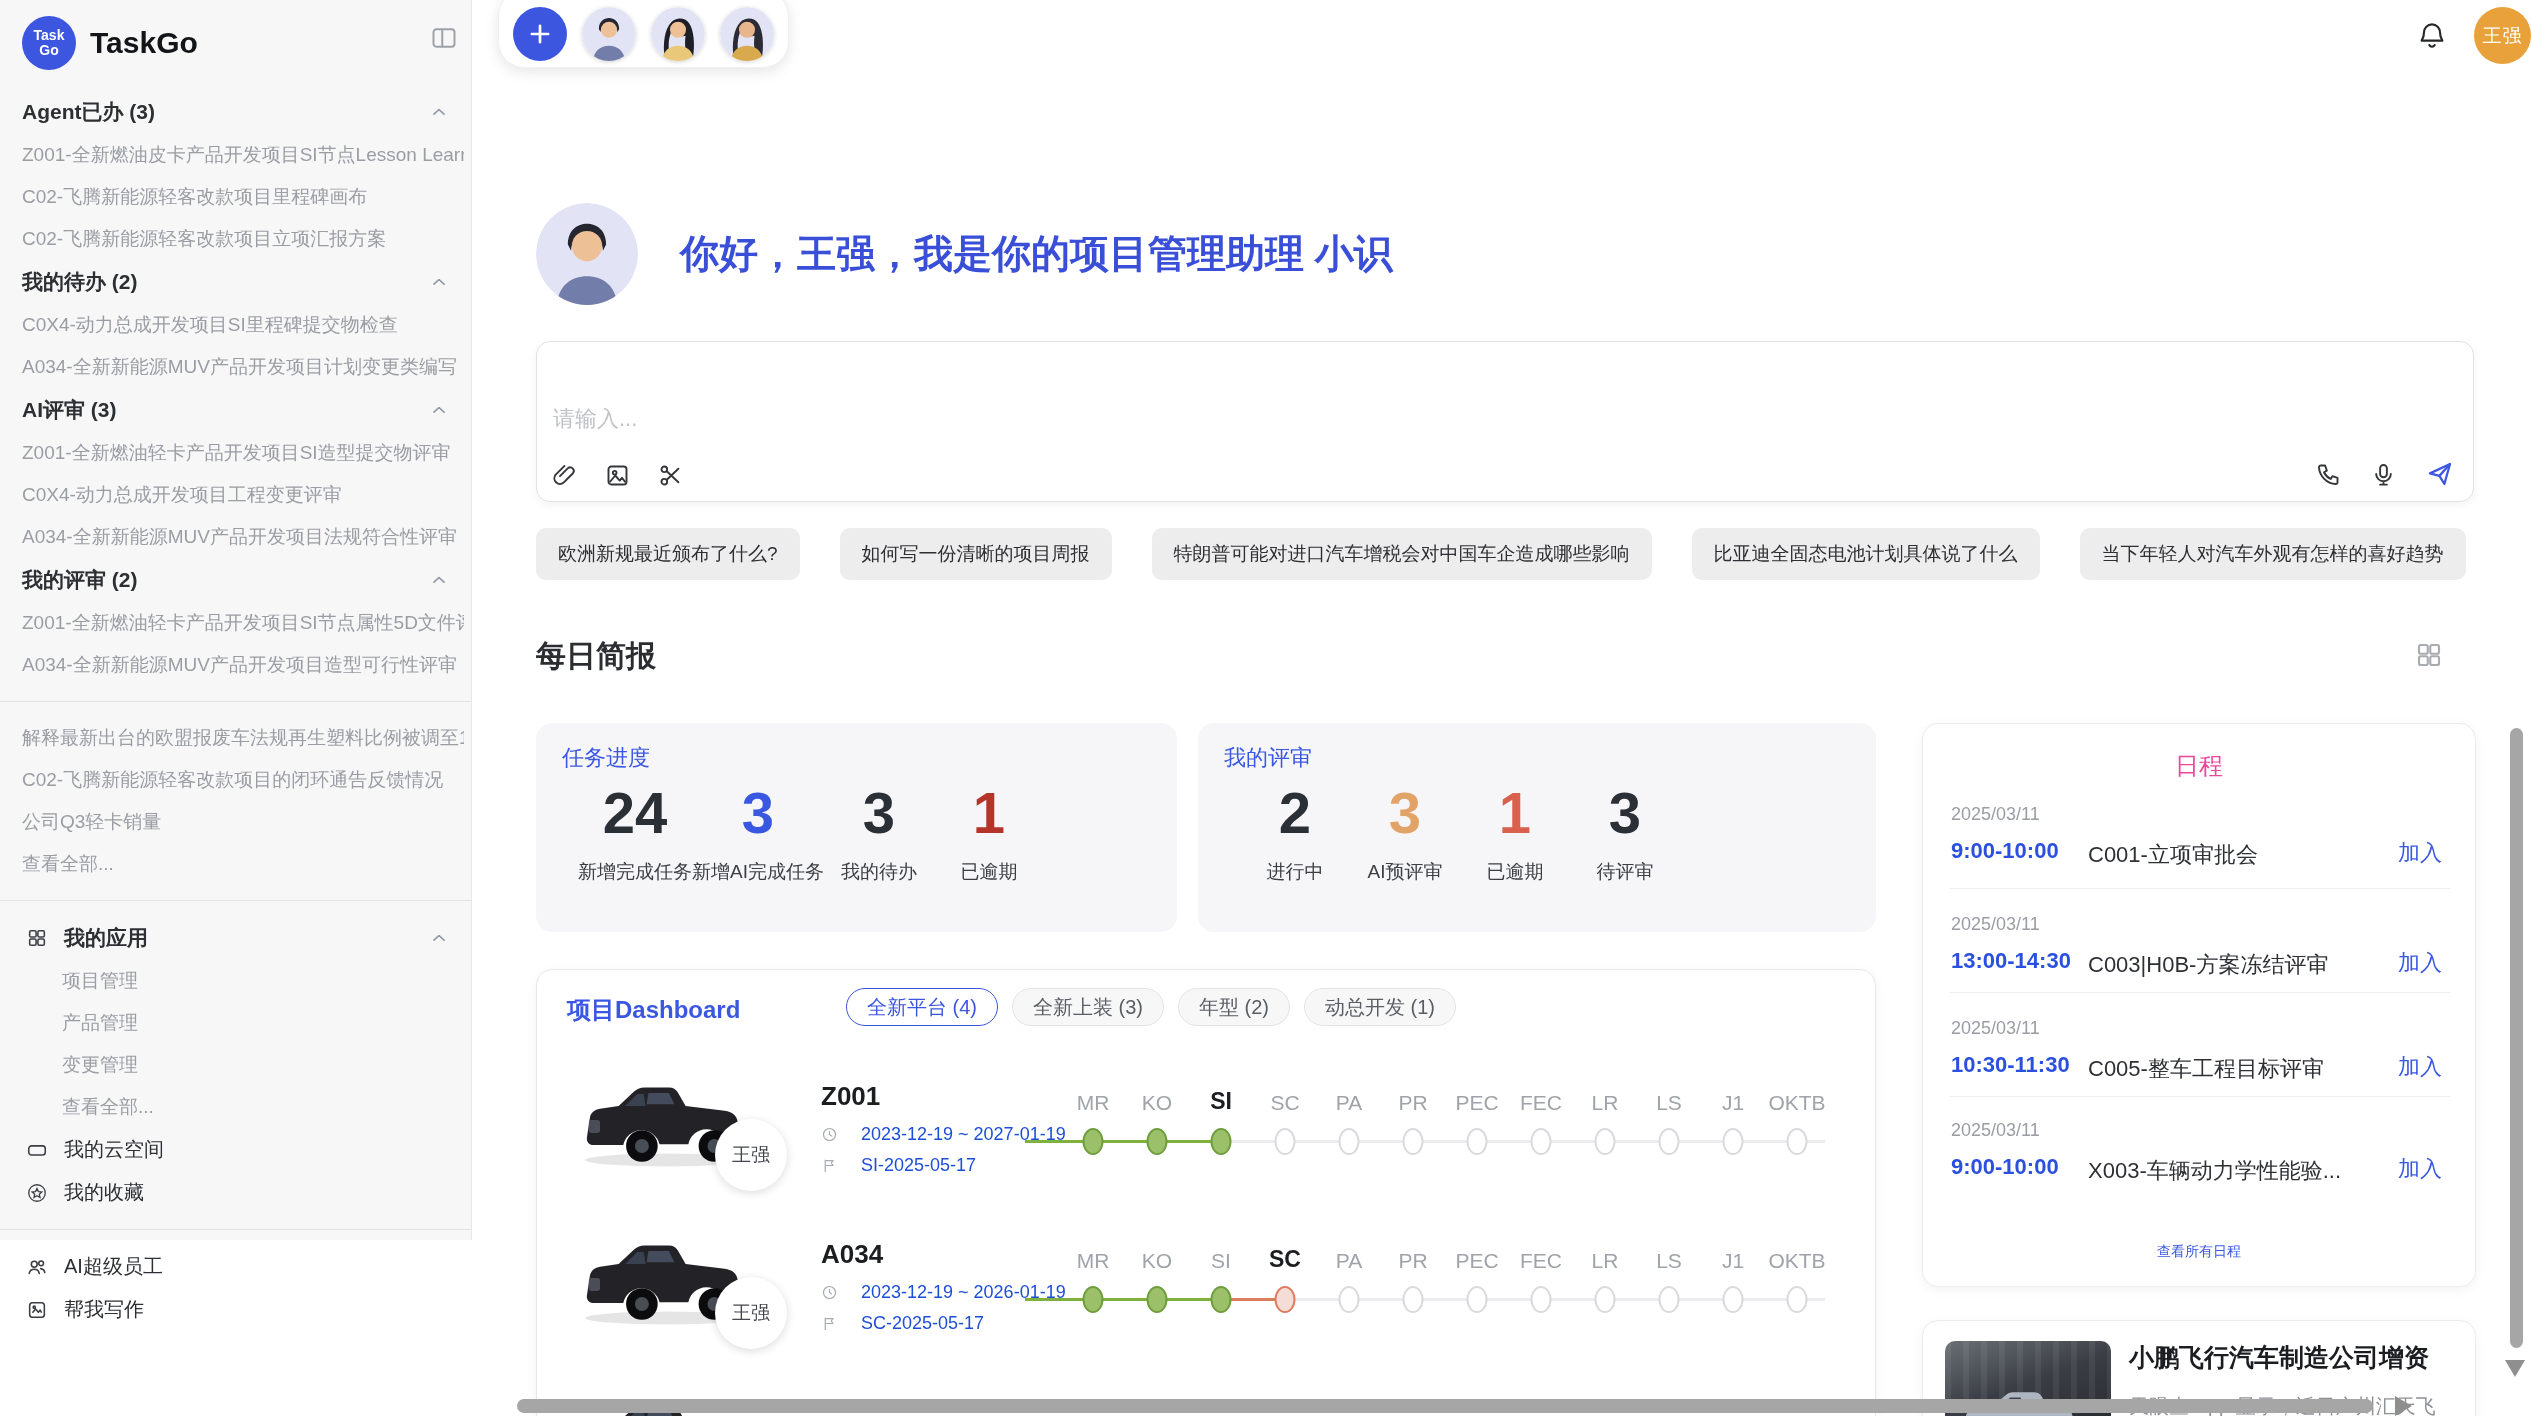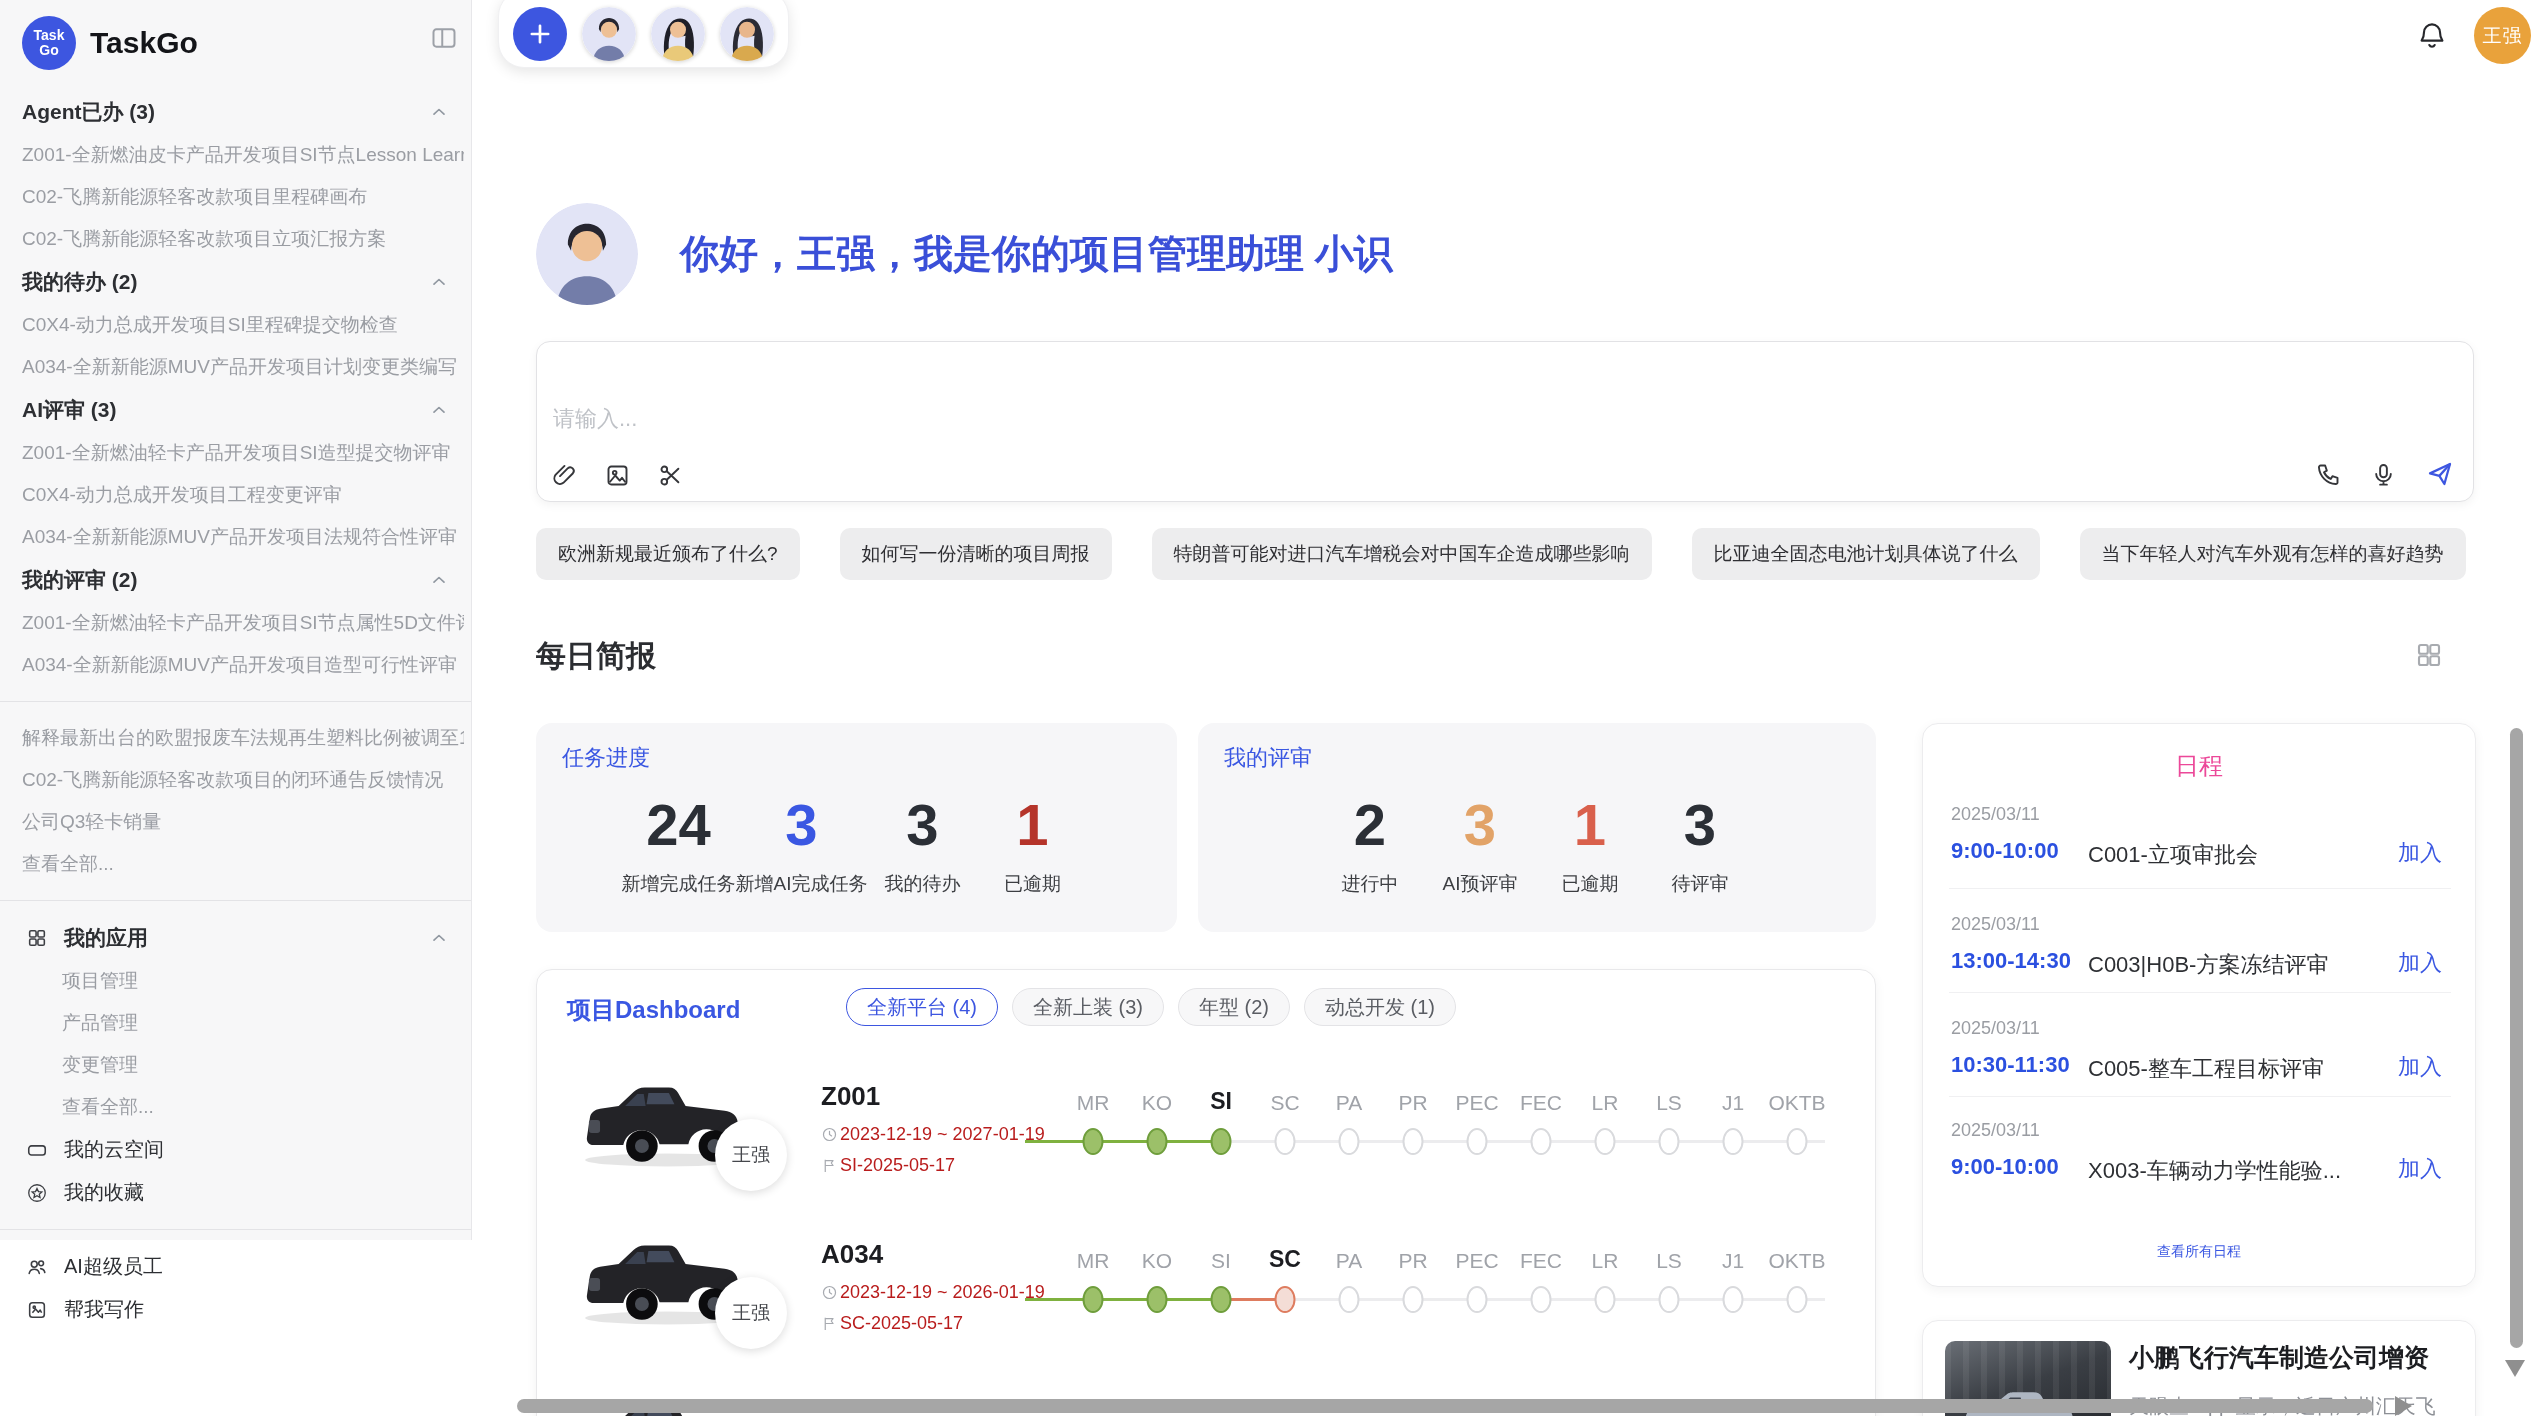--- a/index.html
+++ b/index.html
@@ -80,42 +80,42 @@
           padding:0 22px; font-size:19px; color:#2f2f33; white-space:nowrap; }
 
   
   .briefing-header { position:absolute; left:536px; top:636px; width:1938px; }
   .briefing-header h2 { font-size:30px; color:#2b2d31; font-weight:bold; }
   .layout-btn { position:absolute; right:30px; top:4px; width:30px; height:30px;
                 background:none; border:none; color:#a8abb0; }
   .stat-card { position:absolute; top:723px; height:209px; background:#f6f6f8; border-radius:16px;
                padding:20px 30px 0 26px; }
   .stat-title { font-size:22px; color:#3a57e2; }
-  .stat-cols { display:flex; justify-content:center; margin-top:14px; padding:0 16px; }
+  .stat-cols { display:flex; justify-content:flex-start; margin-top:2px; padding:0 16px; }
   .stat-col { text-align:center; min-width:110px; }
   .stat-value { font-size:58px; font-weight:600; line-height:76px; }
   .stat-label { font-size:19px; color:#3c3e42; margin-top:8px; }
 
   
   .dashboard-card { position:absolute; left:536px; top:969px; width:1340px; height:470px;
                     background:#fff; border:1px solid #e8e8ea; border-radius:16px;
                     box-shadow:0 3px 12px rgba(0,0,0,.05); overflow:hidden; }
   .dash-title { position:absolute; left:30px; top:24px; font-size:24px; color:#3a57e2; font-weight:bold; }
   .dash-tabs { position:absolute; left:309px; top:18px; display:flex; gap:14px; }
   .dash-tab { height:38px; border-radius:19px; padding:0 20px; font-size:20px;
               display:flex; align-items:center; background:#f7f7f8; border:1px solid #e3e3e6; color:#5a5d63; }
   .dash-tab.active { background:#fff; border:1.5px solid #3d56e0; color:#3d56e0; }
   .project-row { position:absolute; left:0; width:100%; height:158px; }
   .car { position:absolute; left:37px; top:0; width:186px; height:106px; }
   .owner-badge { position:absolute; left:178px; top:52px; width:72px; height:72px; border-radius:50%;
                  background:#fff; box-shadow:0 2px 10px rgba(0,0,0,.14); display:flex;
                  align-items:center; justify-content:center; font-size:19px; color:#45474c; z-index:2; }
   .proj-code { position:absolute; left:284px; top:14px; font-size:26px; font-weight:bold; color:#1c1d21; }
-  .proj-meta { position:absolute; left:284px; display:flex; gap:2px; align-items:center;
-               font-size:18px; color:#b91c1c; }
+  .proj-meta { position:absolute; left:284px; display:flex; gap:23px; align-items:center;
+               font-size:18px; color:#1d4ed8; }
   .proj-meta .micon { width:17px; height:17px; display:inline-flex; }
   .track { position:absolute; left:524px; top:0; width:800px; height:130px; }
   .ms-cell { position:absolute; top:0; width:64px; height:120px; }
   .ms-label { position:absolute; top:24px; width:100%; text-align:center; font-size:21px; color:#a0a3a9; }
   .ms-label.active { top:21px; font-size:23px; color:#1c1d21; font-weight:bold; }
   .ms-line { position:absolute; top:73px; height:3px; background:#ececee; }
   .ms-dot { position:absolute; left:50%; transform:translateX(-50%); top:61px; width:21px; height:27px;
             border-radius:50%; background:#fff; border:2.5px solid #d9dadd; z-index:2; }
   .ms-dot.done { background:#9cc069; border-color:#6f9e3c; }
   .ms-dot.overdue { background:#f4ddd6; border-color:#de7c5f; }

